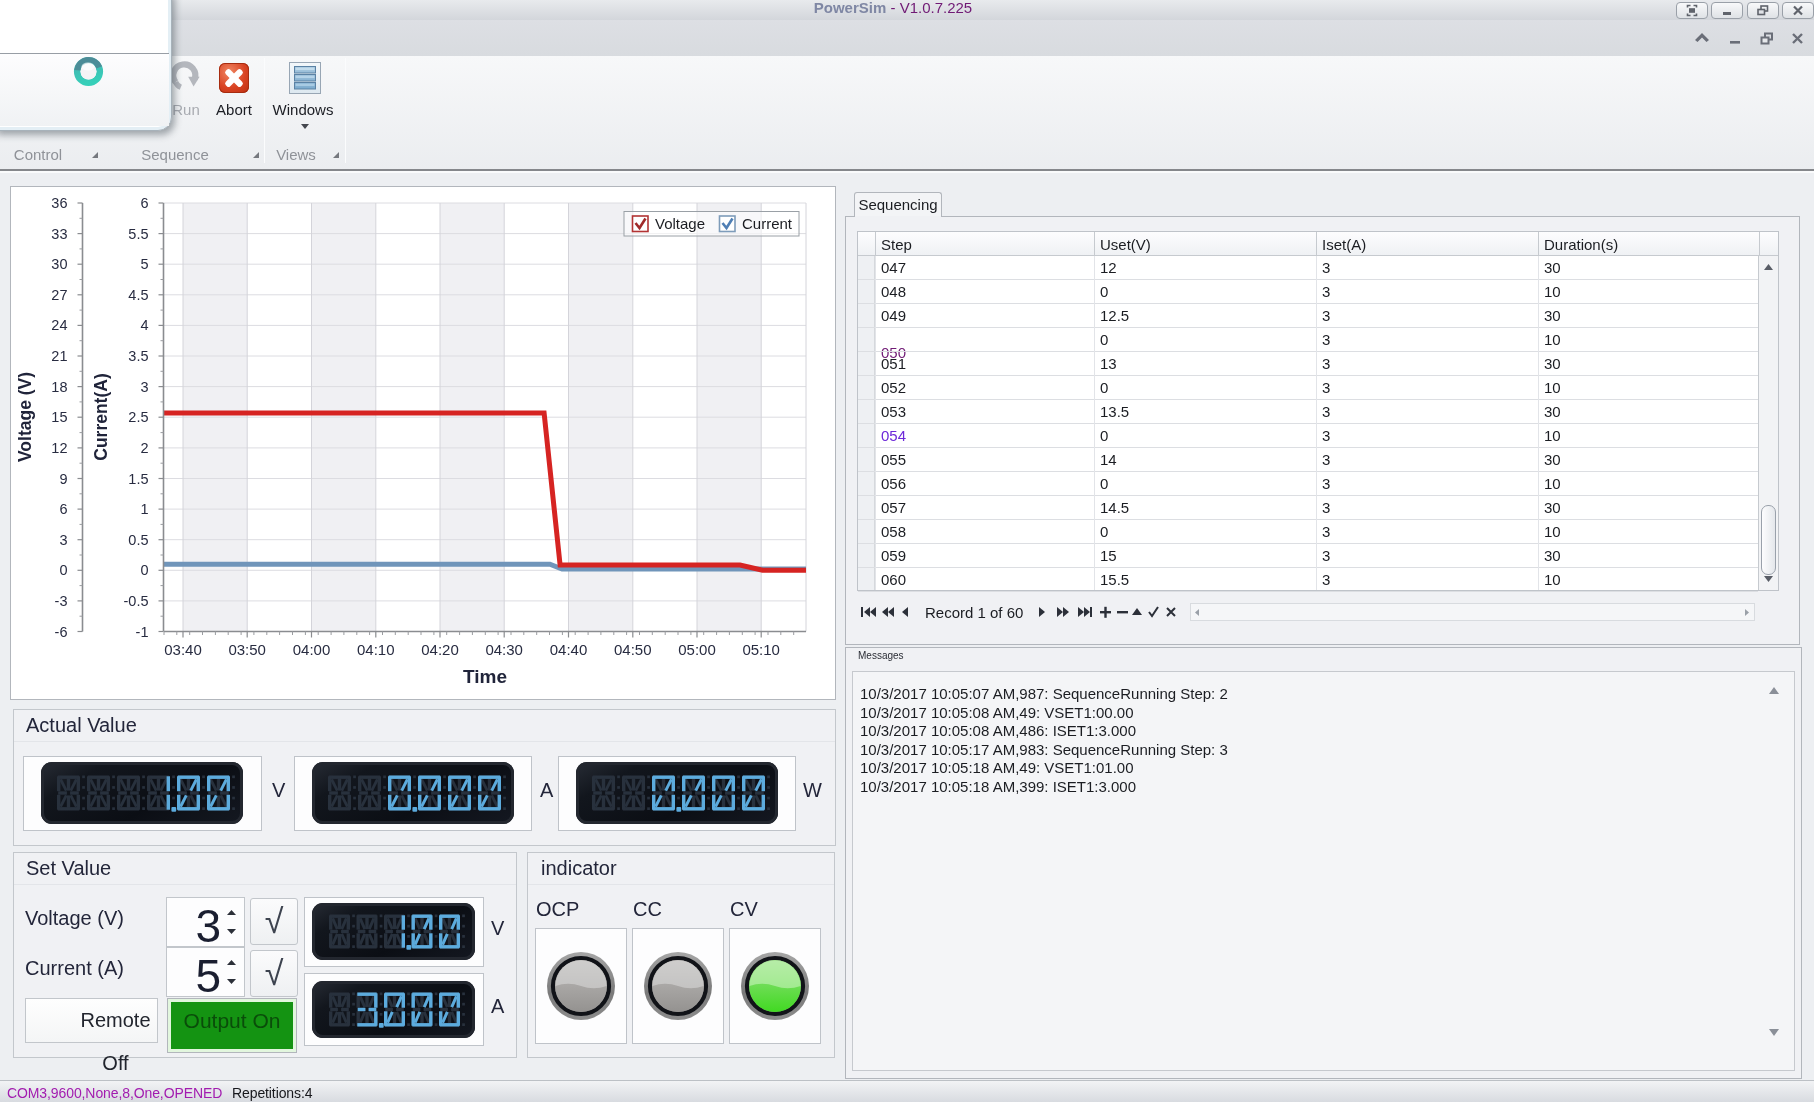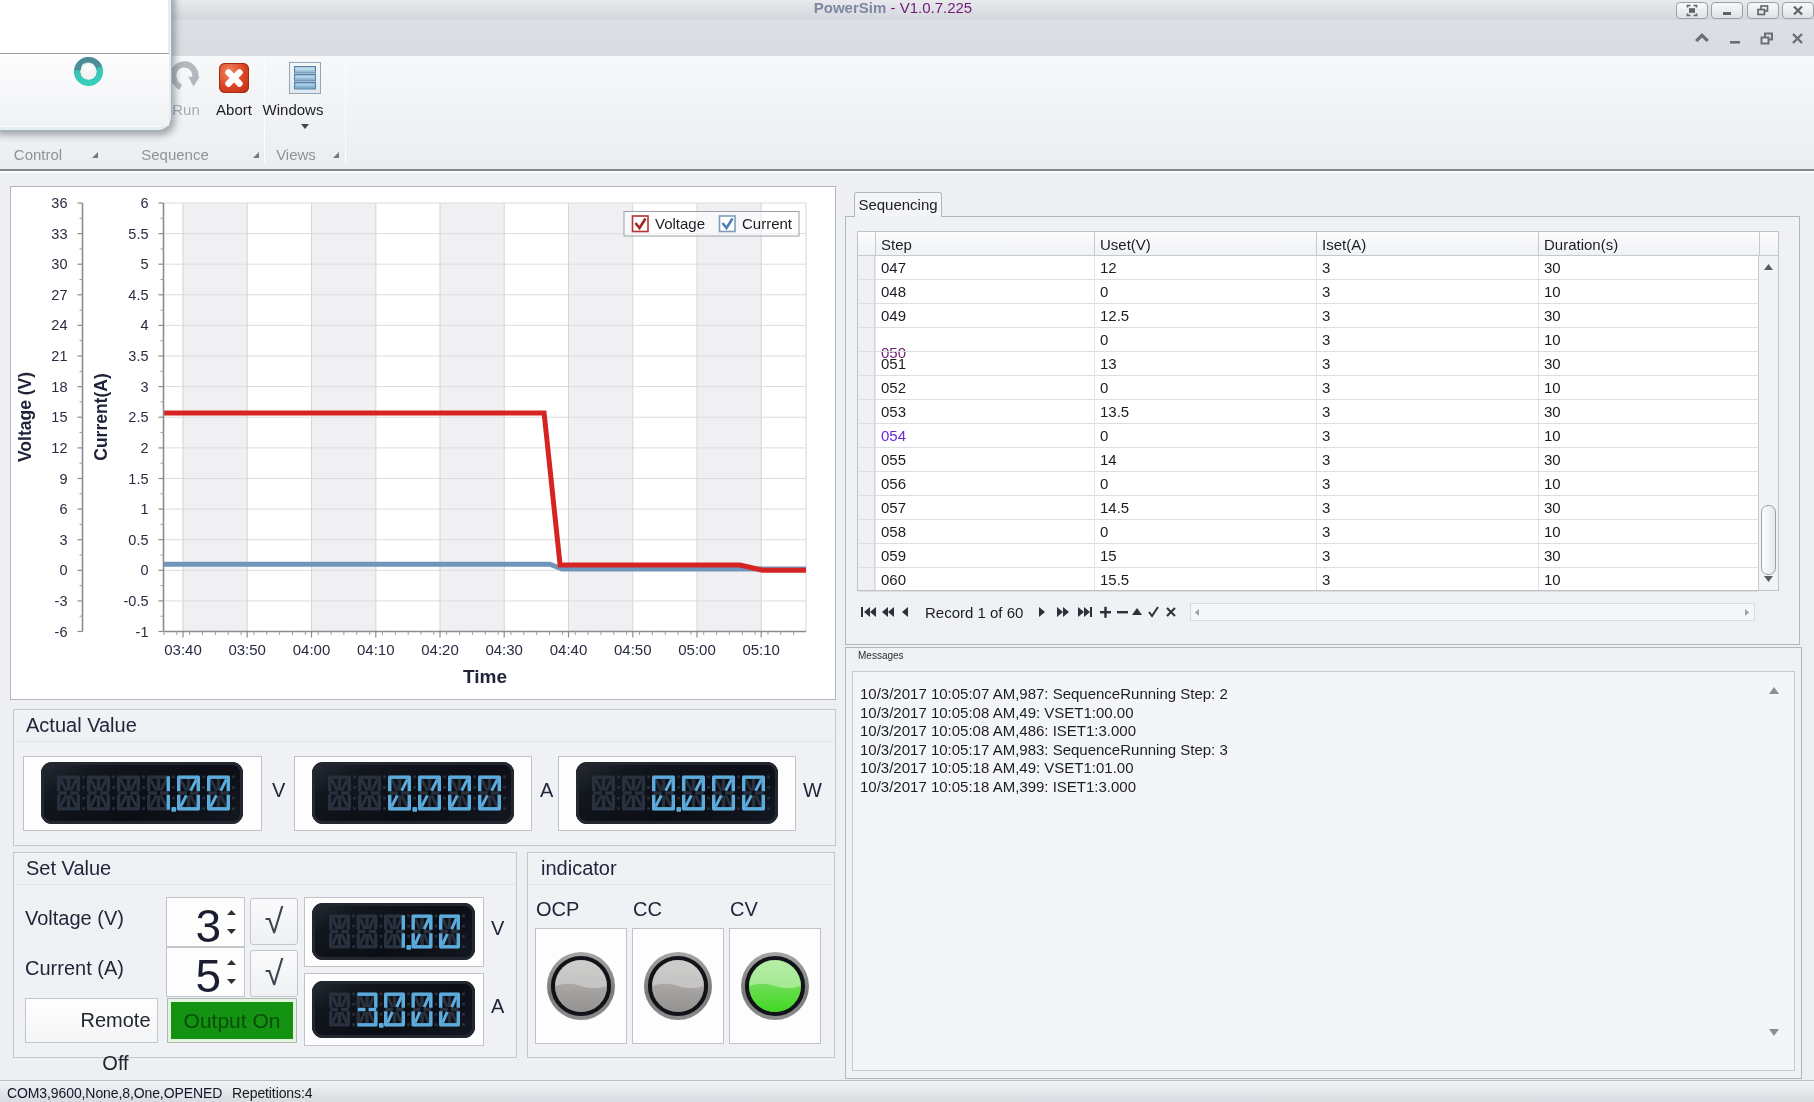--- a/index.html
+++ b/index.html
@@ -68,21 +68,21 @@
 <svg class="abs" style="left:289px;top:62px;" width="32" height="32" viewBox="0 0 32 32">
     <g stroke="#5b82a4" stroke-width="1">
       <rect x="5.5" y="4.5" width="21" height="6.5" fill="#9cc0da"></rect>
       <rect x="5.5" y="12.5" width="21" height="6.5" fill="#8db6d4"></rect>
       <rect x="5.5" y="20.5" width="21" height="6.5" fill="#7fadcf"></rect>
     </g>
     <rect x="6.5" y="5.5" width="19" height="2.6" fill="#c3dcec"></rect>
     <rect x="6.5" y="13.5" width="19" height="2.6" fill="#b5d3e8"></rect>
     <rect x="6.5" y="21.5" width="19" height="2.6" fill="#a8cbe3"></rect>
   </svg>
-<div class="abs" style="left:259px;top:101px;width:68px;text-align:center;font-size:15px;color:#1c1e24;">Windows</div>
+<div class="abs" style="left:269px;top:101px;width:68px;text-align:center;font-size:15px;color:#1c1e24;">Windows</div>
 <svg class="abs" style="left:299px;top:122px;" width="12" height="8" viewBox="0 0 12 8">
     <path d="M2 2 L10 2 L6 7 Z" fill="#44474e"></path>
   </svg>
 <div class="abs" style="left:8px;top:146px;width:60px;text-align:center;font-size:15px;color:#8f9298;">Control</div>
 <div class="abs" style="left:130px;top:146px;width:90px;text-align:center;font-size:15px;color:#8f9298;">Sequence</div>
 <div class="abs" style="left:266px;top:146px;width:60px;text-align:center;font-size:15px;color:#8f9298;">Views</div>
 <svg class="abs" style="left:90px;top:150px;" width="10" height="10" viewBox="0 0 10 10">
     <path d="M8 2 L8 8 L2 8 Z" fill="#75787e"></path>
   </svg>
 <svg class="abs" style="left:251px;top:150px;" width="10" height="10" viewBox="0 0 10 10">
@@ -940,21 +940,21 @@
   </svg>
 <div class="abs" style="left:166px;top:947px;width:79px;height:50px;background:#fdfdfe;border:1px solid #c2c6cb;"></div>
 <div class="abs" style="left:166px;top:949px;width:55px;text-align:right;font-size:46px;color:#1a1e30;">5</div>
 <svg class="abs" style="left:226px;top:960px;" width="11" height="24" viewBox="0 0 11 24">
     <path d="M5.5 0 L10 5 L1 5 Z" fill="#2c3039"></path>
     <path d="M5.5 24 L10 19 L1 19 Z" fill="#2c3039"></path>
   </svg>
 <div class="abs" style="left:250px;top:898px;width:48px;height:47px;background:linear-gradient(#fbfbfc,#eef0f2);border:1px solid #c2c6cb;border-radius:3px;text-align:center;font-size:34px;color:#3d434f;line-height:44px;">√</div>
 <div class="abs" style="left:250px;top:950px;width:48px;height:47px;background:linear-gradient(#fbfbfc,#eef0f2);border:1px solid #c2c6cb;border-radius:3px;text-align:center;font-size:34px;color:#3d434f;line-height:44px;">√</div>
 <div class="abs" style="left:25px;top:998px;width:133px;height:45px;background:linear-gradient(#fefefe,#f4f5f6);border:1px solid #c2c6cb;font-size:20px;color:#22252e;text-align:center;line-height:43px;padding-left:48px;">Remote Off</div>
-<div class="abs" style="left:167px;top:998px;width:130px;height:45px;background:#149312;border:1px solid #b2b6bc;box-shadow:inset 0 0 0 3px #e2f6de;font-size:21px;color:#0a4d0a;text-align:center;line-height:43px;">Output On</div>
+<div class="abs" style="left:167px;top:998px;width:130px;height:55px;background:#149312;border:1px solid #b2b6bc;box-shadow:inset 0 0 0 3px #e2f6de;font-size:21px;color:#0a4d0a;text-align:center;line-height:43px;">Output On</div>
 <div class="wbox" style="left:304px;top:897px;width:180px;height:70px;"></div>
 <div class="lcd" style="left:312px;top:903px;width:163px;height:57px;"></div>
 <div class="abs" style="left:312px;top:903px;"><svg width="163" height="57" viewBox="0 0 163 57">
       <g transform="translate(17.0,11.5)">
         <rect x="0.8" y="0.0" width="19.4" height="3.4" fill="#28313d" fill-opacity="1.0"></rect>
         <rect x="17.6" y="0.8" width="3.4" height="14.4" fill="#28313d" fill-opacity="1.0"></rect>
         <rect x="17.6" y="18.8" width="3.4" height="14.4" fill="#28313d" fill-opacity="1.0"></rect>
         <rect x="0.8" y="30.6" width="19.4" height="3.4" fill="#28313d" fill-opacity="1.0"></rect>
         <rect x="0.0" y="18.8" width="3.4" height="14.4" fill="#28313d" fill-opacity="1.0"></rect>
         <rect x="0.0" y="0.8" width="3.4" height="14.4" fill="#28313d" fill-opacity="1.0"></rect>
@@ -1262,13 +1262,13 @@
         <stop offset="0" stop-color="#97e083"></stop>
         <stop offset="1" stop-color="#41d922"></stop>
       </linearGradient>
     </defs>
     <circle cx="35" cy="35" r="34" fill="url(#ring729)"></circle>
     <circle cx="35" cy="35" r="28" fill="none" stroke="#111318" stroke-width="4.2"></circle>
     <circle cx="35" cy="35" r="26" fill="url(#led729)"></circle>
     <path d="M 9.4 35 a 25.6 25.6 0 0 1 51.2 0 q -12.8 4.6 -25.6 0 q -12.8 -4.6 -25.6 0 z" fill="#d2f5c6" fill-opacity="0.55"></path>
   </svg>
 <div class="abs" style="left:0;top:1080px;width:1814px;height:22px;background:linear-gradient(#f2f3f5,#d8dbe0);border-top:1px solid #bcc0c5;"></div>
-<div class="abs" style="left:7px;top:1085px;font-size:14px;letter-spacing:-0.1px;color:#0f172a;">COM3,9600,None,8,One,OPENED</div>
+<div class="abs" style="left:7px;top:1085px;font-size:14px;letter-spacing:-0.1px;color:#a21caf;">COM3,9600,None,8,One,OPENED</div>
 <div class="abs" style="left:232px;top:1085px;font-size:14px;letter-spacing:-0.1px;color:#17181c;">Repetitions:4</div>
 </body></html>

